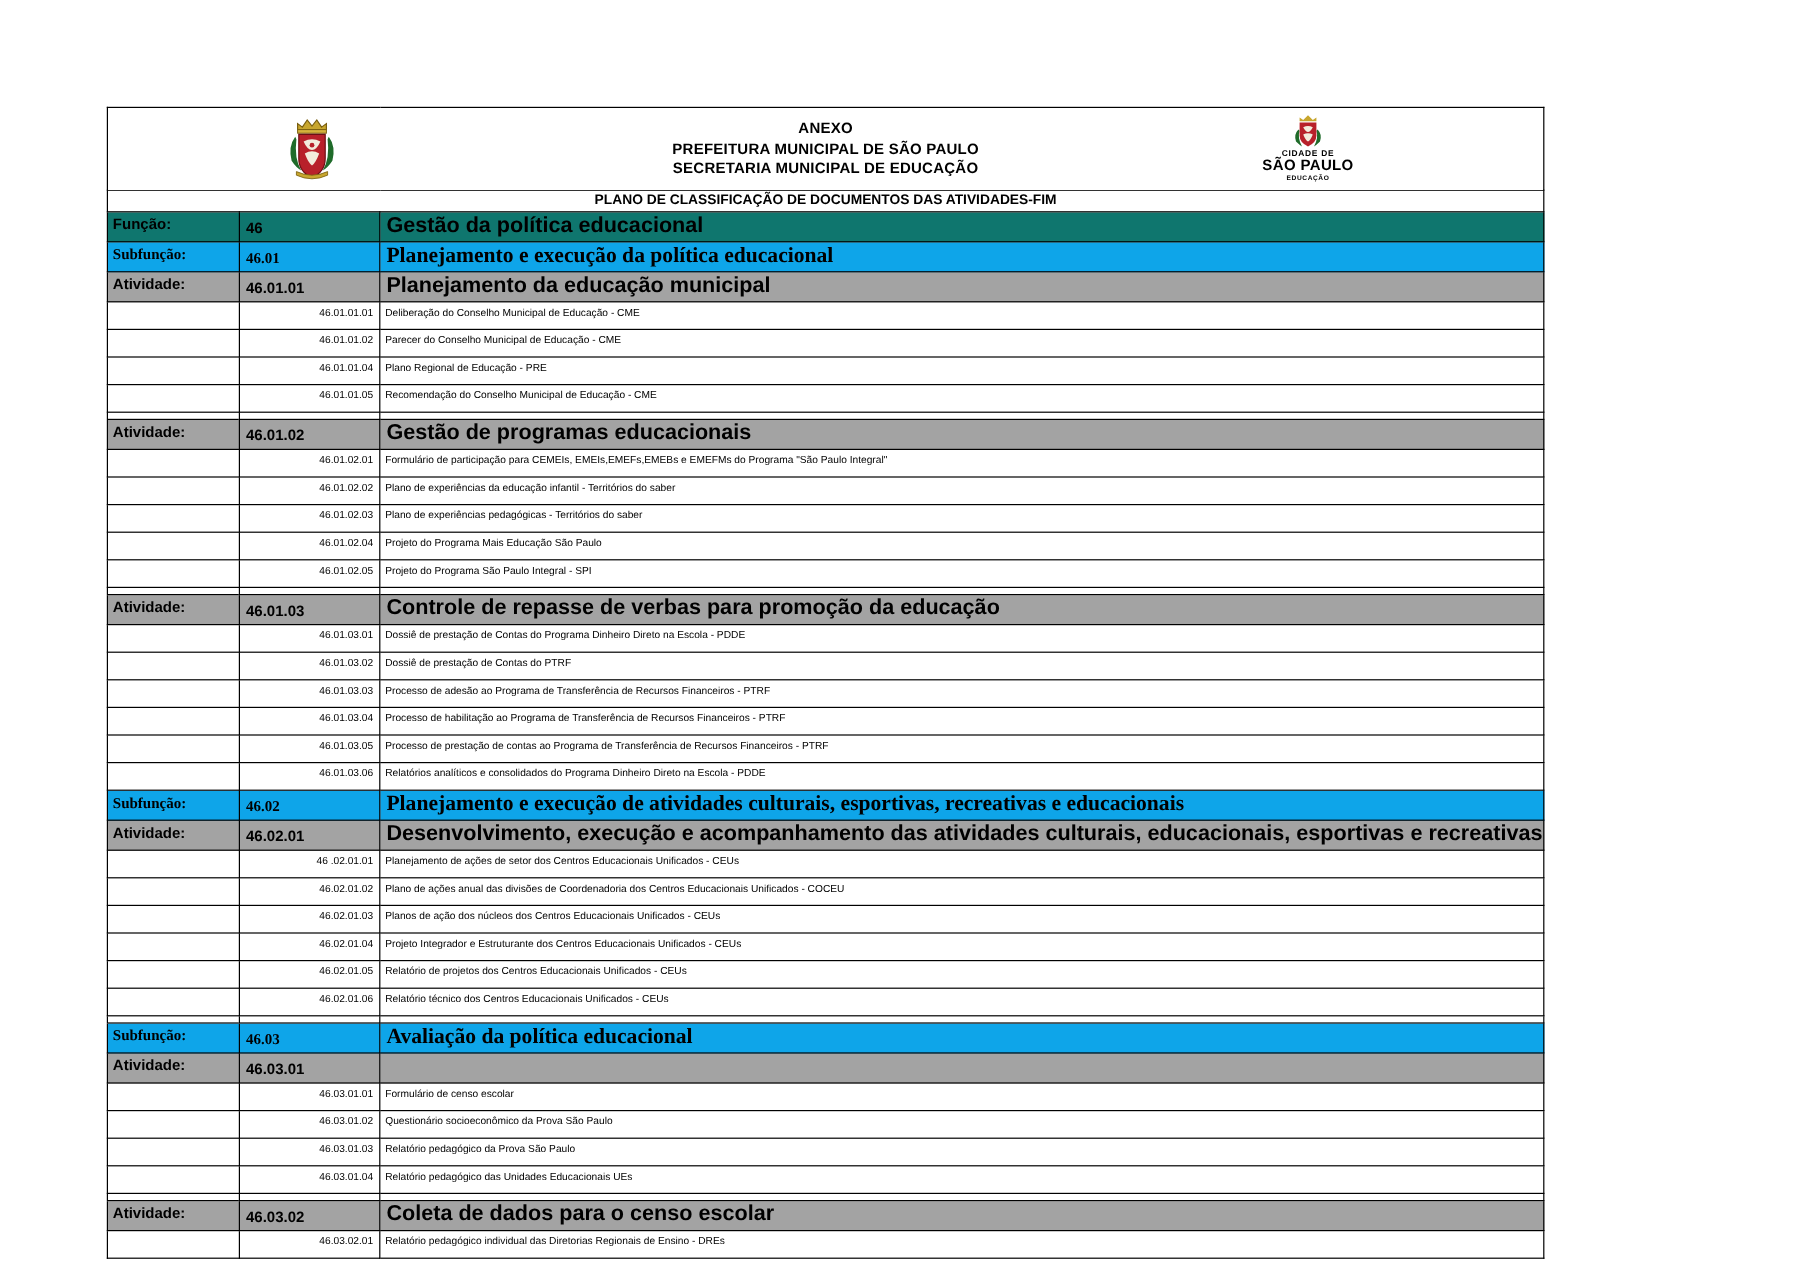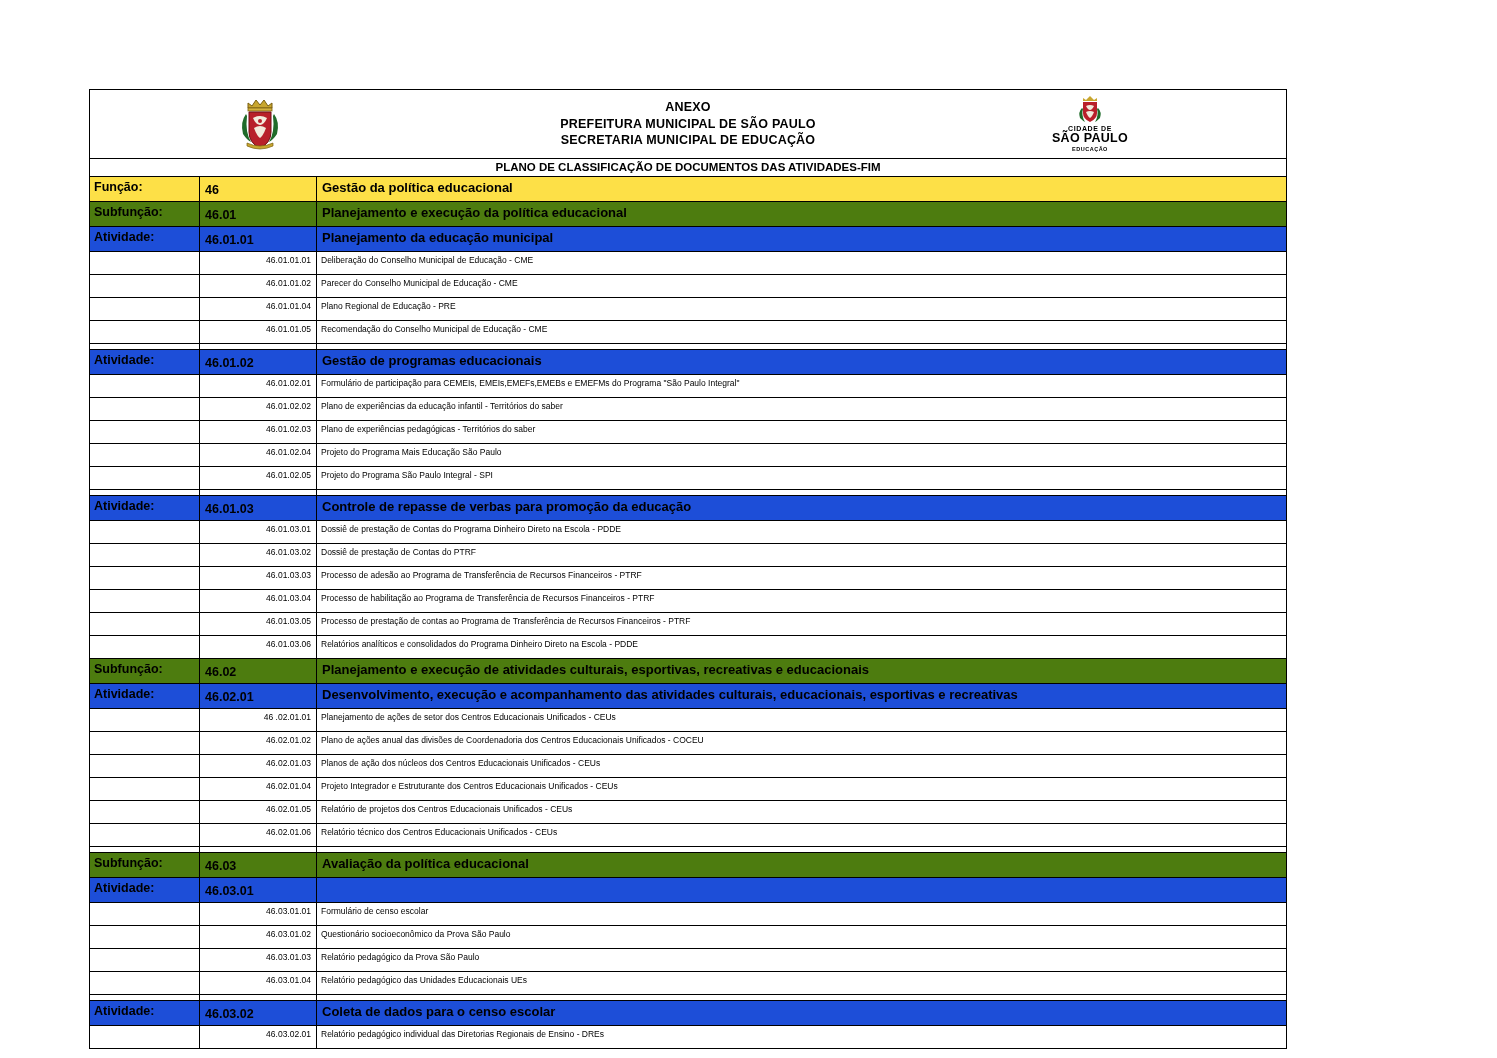--- a/index.html
+++ b/index.html
@@ -132,30 +132,30 @@
     white-space: nowrap;
   }
   td.code-big {
     font-size: 12.5px;
     font-weight: bold;
     padding: 4px 0 0 5px;
     line-height: 19px;
     white-space: nowrap;
   }
   td.desc-big {
-    font-size: 13px;
+    font-size: 18px;
     font-weight: bold;
     padding: 1px 0 0 5px;
     line-height: 19px;
     white-space: nowrap;
   }
 
-  tr.funcao td    { background: #fde047; }
-  tr.subfuncao td { background: #4d7c0f; }
-  tr.atividade td { background: #1d4ed8; }
+  tr.funcao td    { background: #0f766e; }
+  tr.subfuncao td { background: #0ea5e9; font-family: Liberation Serif, serif; }
+  tr.atividade td { background: #a3a3a3; }
 
   
   tr.item td { height: 20px; }
   td.blank-left { background: #ffffff; }
   td.item-code {
     font-size: 8.5px;
     text-align: right;
     padding: 2px 5px 0 0;
     line-height: 12px;
     white-space: nowrap;

